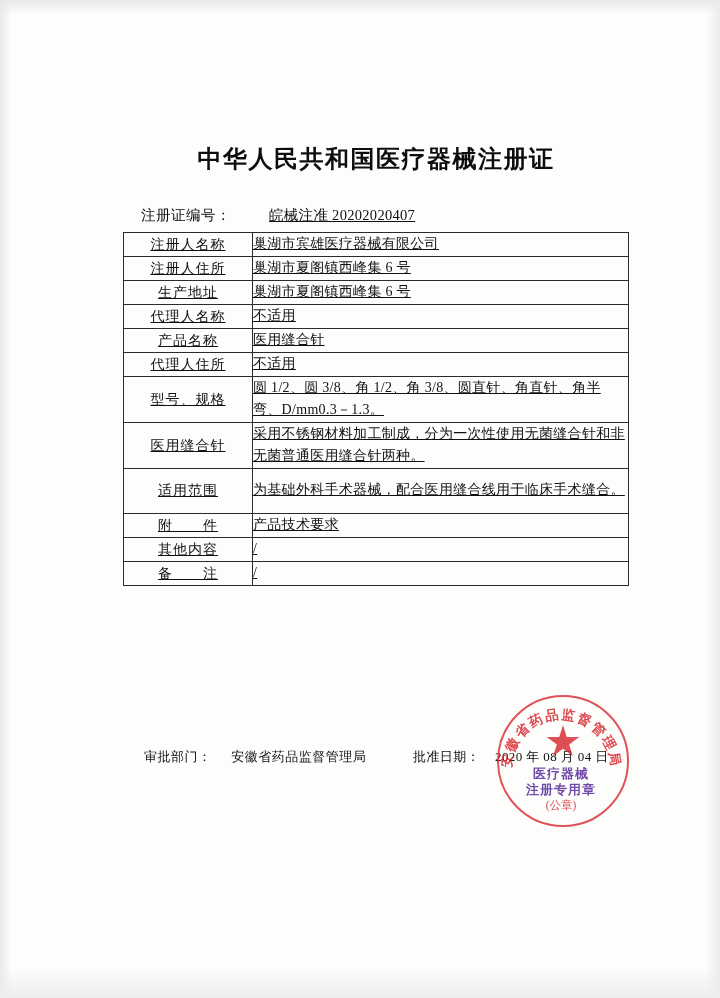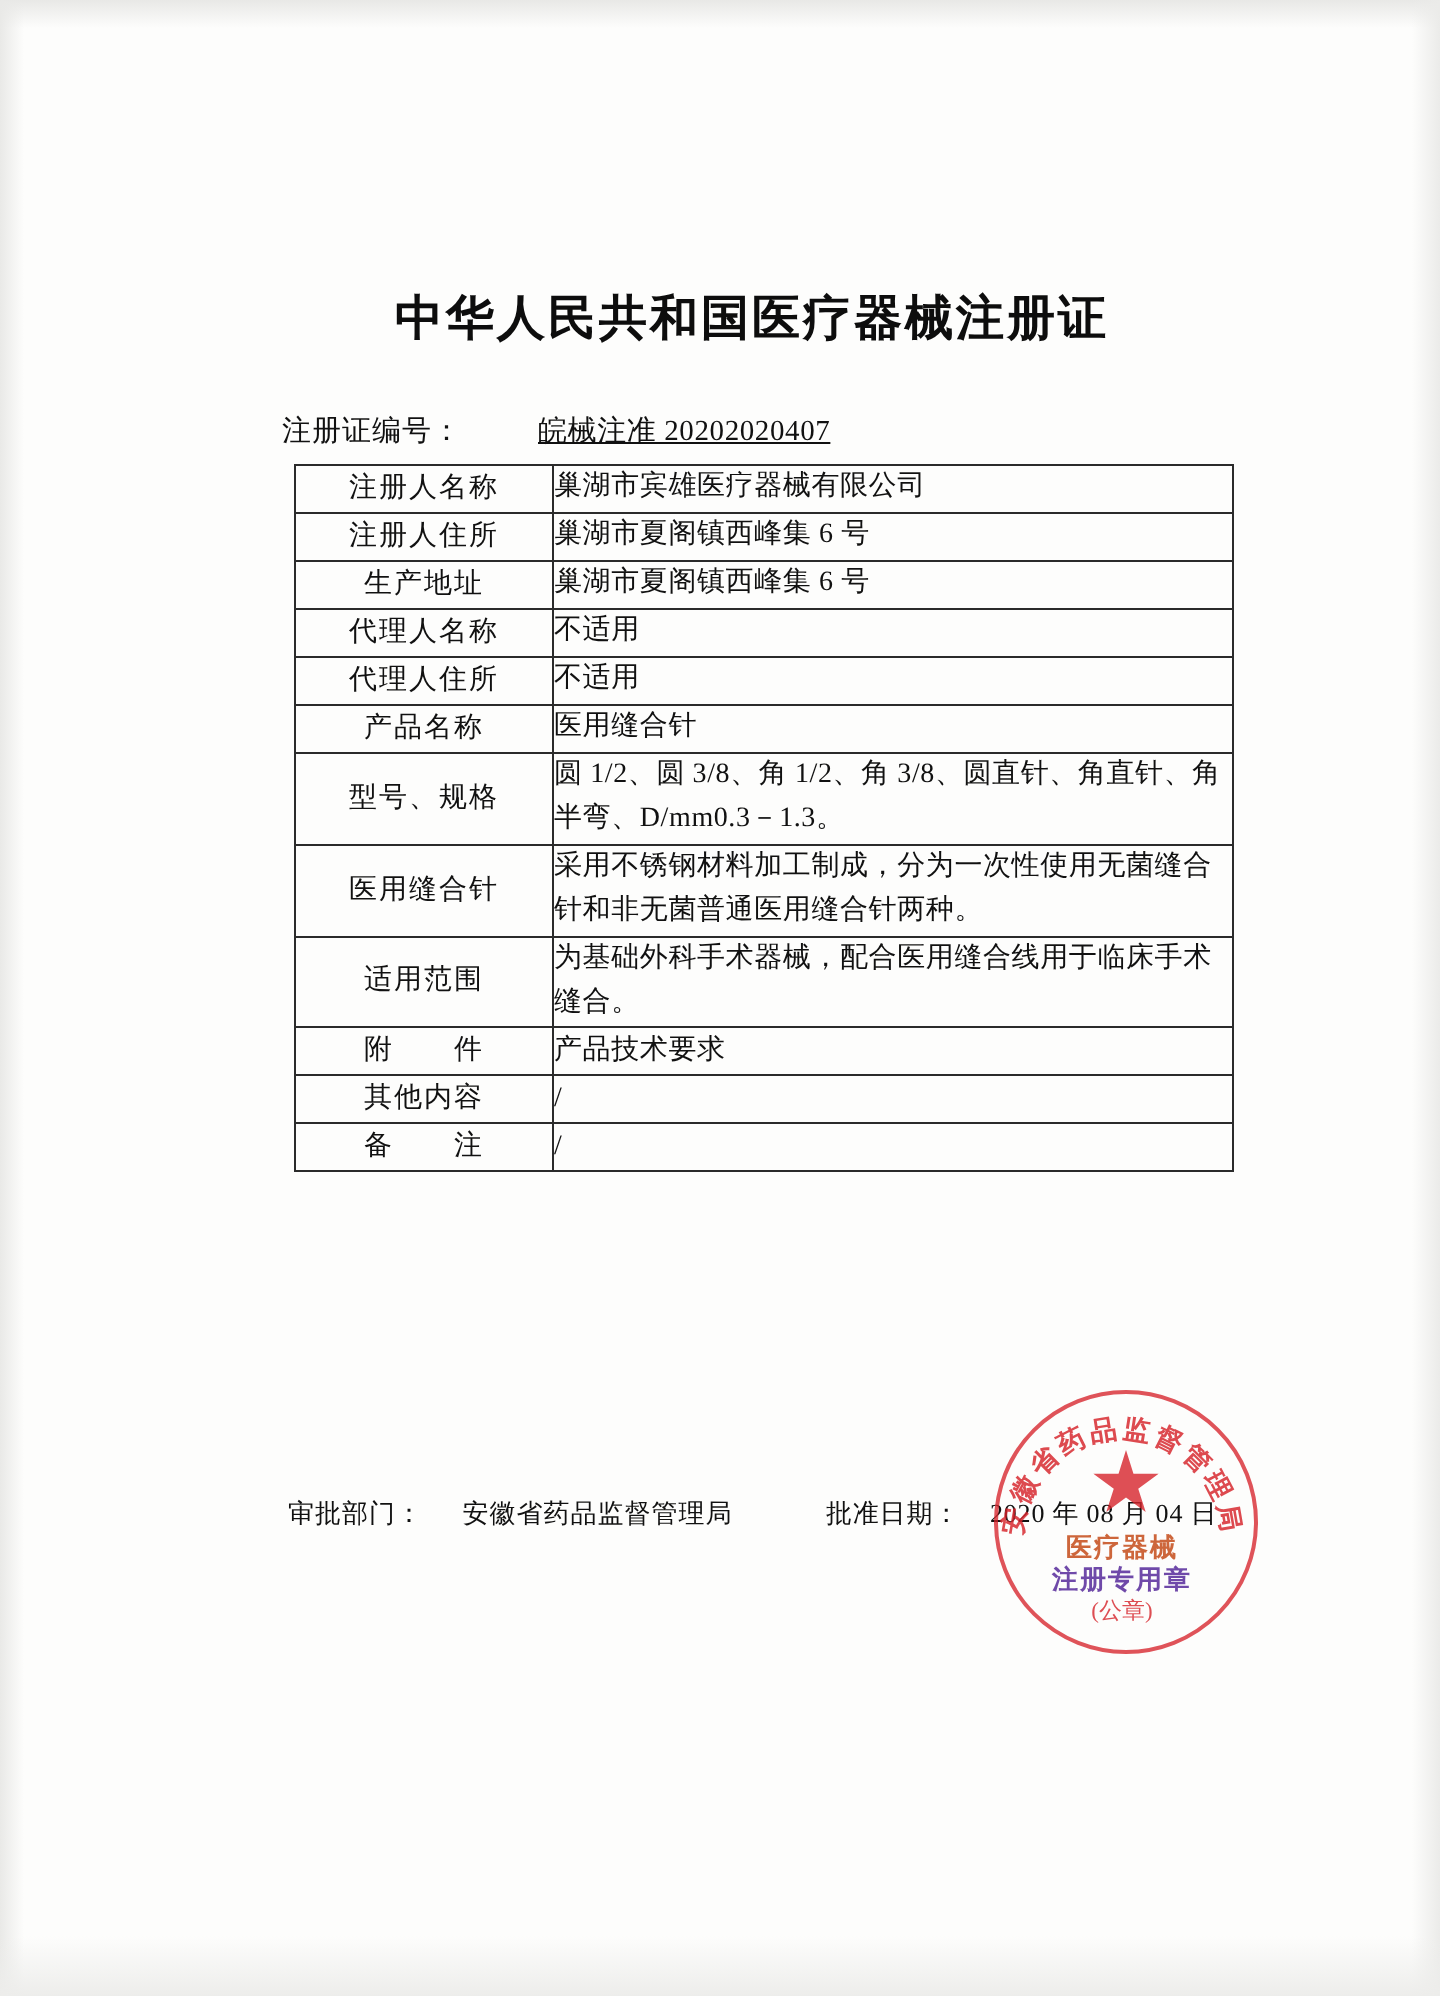--- a/index.html
+++ b/index.html
@@ -68,24 +68,25 @@
   }
   .reg-no-value {
     flex: 1;
     letter-spacing: 0.3px;
     text-decoration: underline;
   }
 
   table.cert {
     position: absolute;
     top: 232px;
-    left: 147px;
-    width: 470px;
+    left: 123px;
+    width: 506px;
     border-collapse: collapse;
     font-size: 14px;
+    text-decoration: underline;
   }
   table.cert td {
     border: 1px solid #2b2b2b;
     padding: 0;
     vertical-align: middle;
   }
   td.k {
     width: 128px;
     text-align: center;
     letter-spacing: 1px;
@@ -172,21 +173,21 @@
     font-weight: bold;
     letter-spacing: 2px;
     opacity: 0.82;
   }
   .seal .mid-line {
     position: absolute;
     width: 128px;
     text-align: center;
     top: 70px;
     font-size: 13px;
-    color: #c2410c;
+    color: #4c1d95;
     font-weight: bold;
     letter-spacing: 1px;
     opacity: 0.8;
   }
   .seal .mid-line2 {
     position: absolute;
     width: 128px;
     text-align: center;
     top: 86px;
     font-size: 13px;
@@ -233,26 +234,26 @@
     </tr>
     <tr class="r1">
       <td class="k">生产地址</td>
       <td class="v">巢湖市夏阁镇西峰集 6 号</td>
     </tr>
     <tr class="r1">
       <td class="k">代理人名称</td>
       <td class="v">不适用</td>
     </tr>
     <tr class="r1">
+      <td class="k">产品名称</td>
+      <td class="v">医用缝合针</td>
+    </tr>
+    <tr class="r1">
       <td class="k">代理人住所</td>
       <td class="v">不适用</td>
-    </tr>
-    <tr class="r1">
-      <td class="k">产品名称</td>
-      <td class="v">医用缝合针</td>
     </tr>
     <tr class="r-tall">
       <td class="k">型号、规格</td>
       <td class="v">圆 1/2、圆 3/8、角 1/2、角 3/8、圆直针、角直针、角半弯、D/mm0.3－1.3。</td>
     </tr>
     <tr class="r-tall">
       <td class="k">医用缝合针</td>
       <td class="v">采用不锈钢材料加工制成，分为一次性使用无菌缝合针和非无菌普通医用缝合针两种。</td>
     </tr>
     <tr class="r-tall">

